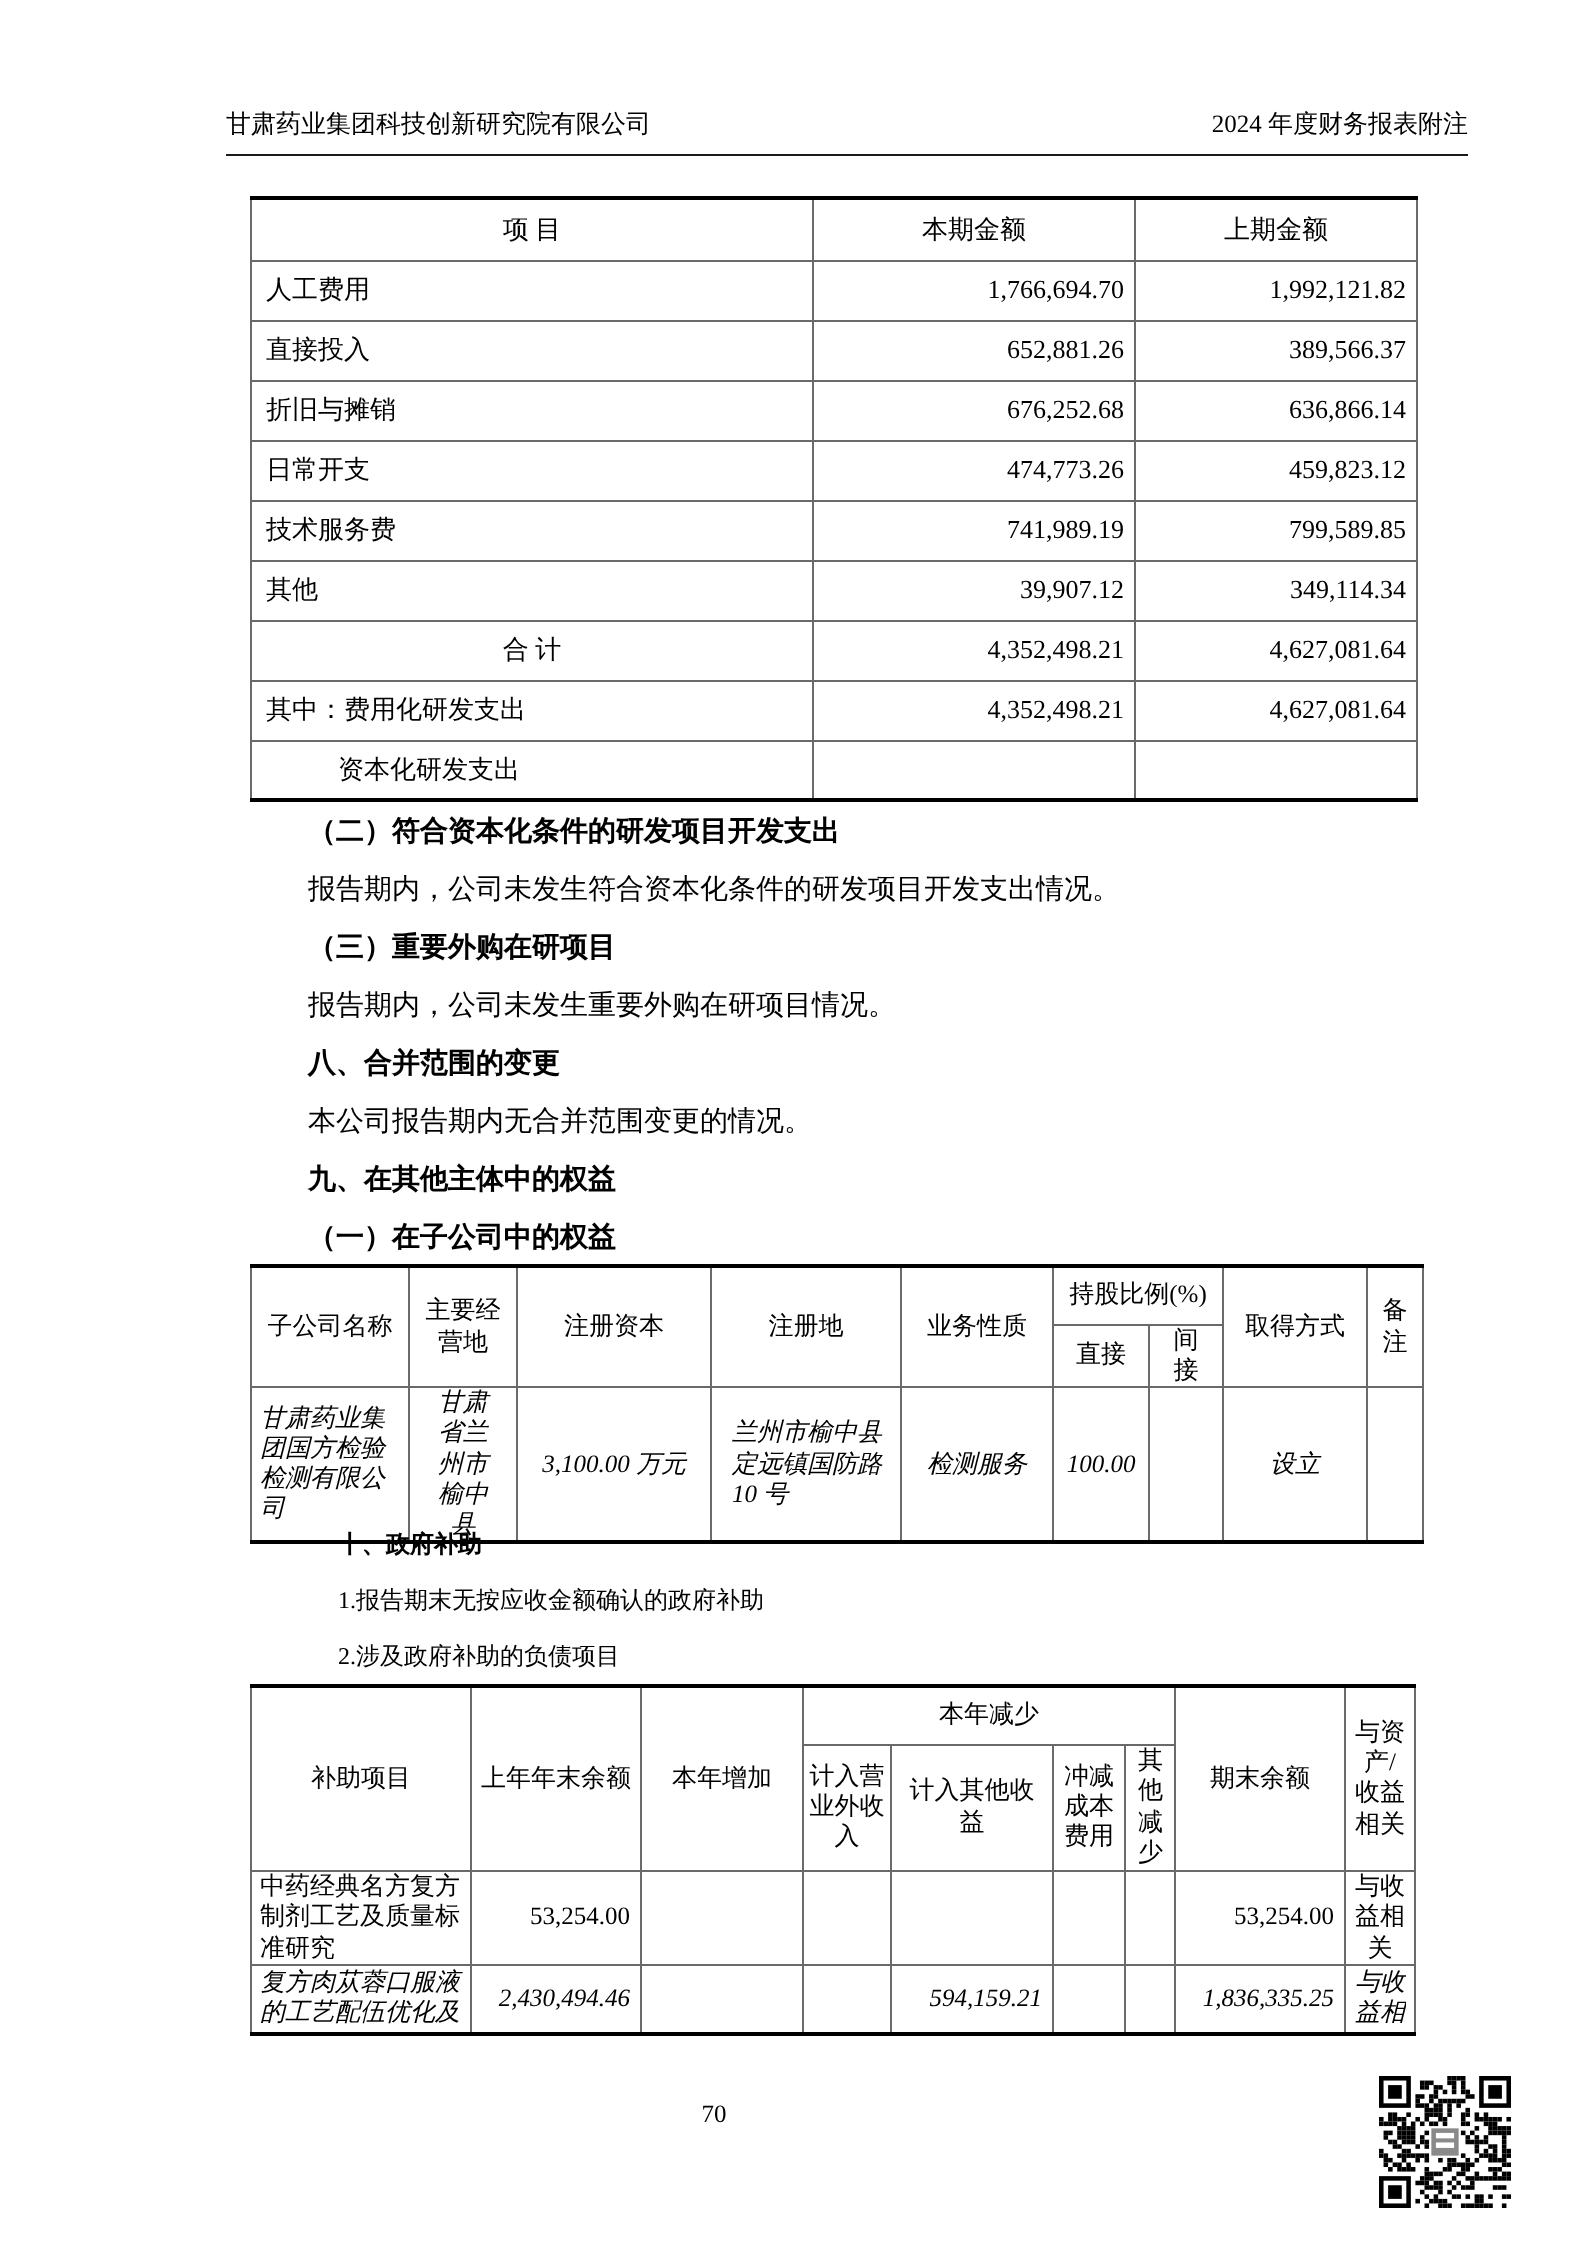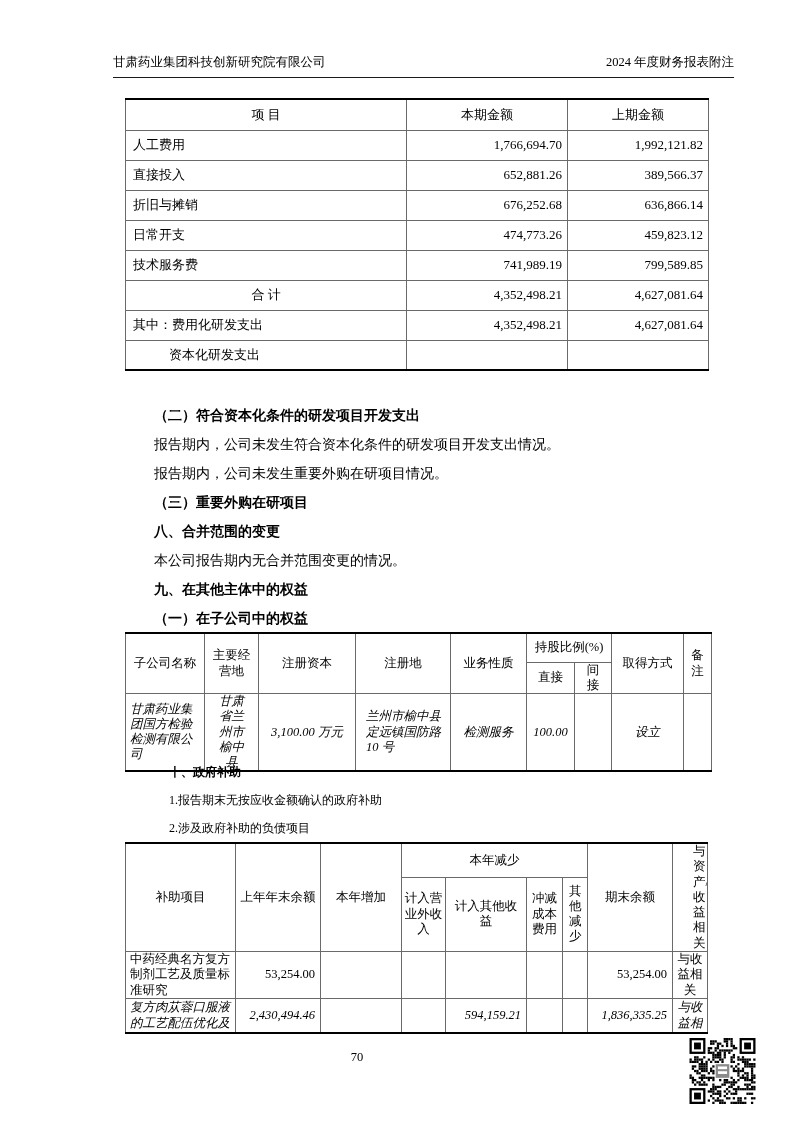--- a/index.html
+++ b/index.html
@@ -104,20 +104,25 @@
   <tr>
     <td class="lft">日常开支</td>
     <td class="num">474,773.26</td>
     <td class="num">459,823.12</td>
   </tr>
   <tr>
     <td class="lft">技术服务费</td>
     <td class="num">741,989.19</td>
     <td class="num">799,589.85</td>
   </tr>
+  <tr>
+    <td class="lft">其他</td>
+    <td class="num">39,907.12</td>
+    <td class="num">349,114.34</td>
+  </tr>
   <tr class="bold">
     <td class="ctr">合  计</td>
     <td class="num">4,352,498.21</td>
     <td class="num">4,627,081.64</td>
   </tr>
   <tr>
     <td class="lft">其中：费用化研发支出</td>
     <td class="num">4,352,498.21</td>
     <td class="num">4,627,081.64</td>
   </tr>
@@ -125,22 +130,22 @@
     <td class="lft indent2">资本化研发支出</td>
     <td class="num"></td>
     <td class="num"></td>
   </tr>
 </tbody>
   </table>
 
 <div class="sections">
   <div class="line h">（二）符合资本化条件的研发项目开发支出</div>
   <div class="line">报告期内，公司未发生符合资本化条件的研发项目开发支出情况。</div>
+  <div class="line h">（三）重要外购在研项目</div>
   <div class="line">报告期内，公司未发生重要外购在研项目情况。</div>
-  <div class="line h">（三）重要外购在研项目</div>
   <div class="line h">八、合并范围的变更</div>
   <div class="line">本公司报告期内无合并范围变更的情况。</div>
   <div class="line h">九、在其他主体中的权益</div>
   <div class="line h">（一）在子公司中的权益</div>
 </div>
 
 <table class="fintab" id="sub-table">
   <colgroup>
     <col style="width:79px">
       <col style="width:54px">
@@ -199,21 +204,21 @@
       <col style="width:85px">
       <col style="width:35px">
   </colgroup>
   <tbody>
       <tr class="hband1">
     <th class="ctr" rowspan="2">补助项目</th>
     <th class="ctr" rowspan="2">上年年末余额</th>
     <th class="ctr" rowspan="2">本年增加</th>
     <th class="ctr" colspan="4">本年减少</th>
     <th class="ctr" rowspan="2">期末余额</th>
-    <th class="ctr brkall" rowspan="2" style="padding:0 20px;margin-top:35px;">与资产/收益相关</th>
+    <th class="ctr brkall" rowspan="2" style="padding:0 4px;margin-top:35px;">与资产/收益相关</th>
   </tr>
   <tr class="hband2">
     <th class="ctr brkall" style="padding:0 2px;">计入营业外收入</th>
     <th class="ctr">计入其他收益</th>
     <th class="ctr brkall" style="padding:0 5px;">冲减成本费用</th>
     <th class="ctr brkall" style="padding:0 6px;">其他减少</th>
   </tr>
   <tr class="r1">
     <td class="lft" style="padding-left:4px !important;">中药经典名方复方制剂工艺及质量标准研究</td>
     <td class="num">53,254.00</td>

